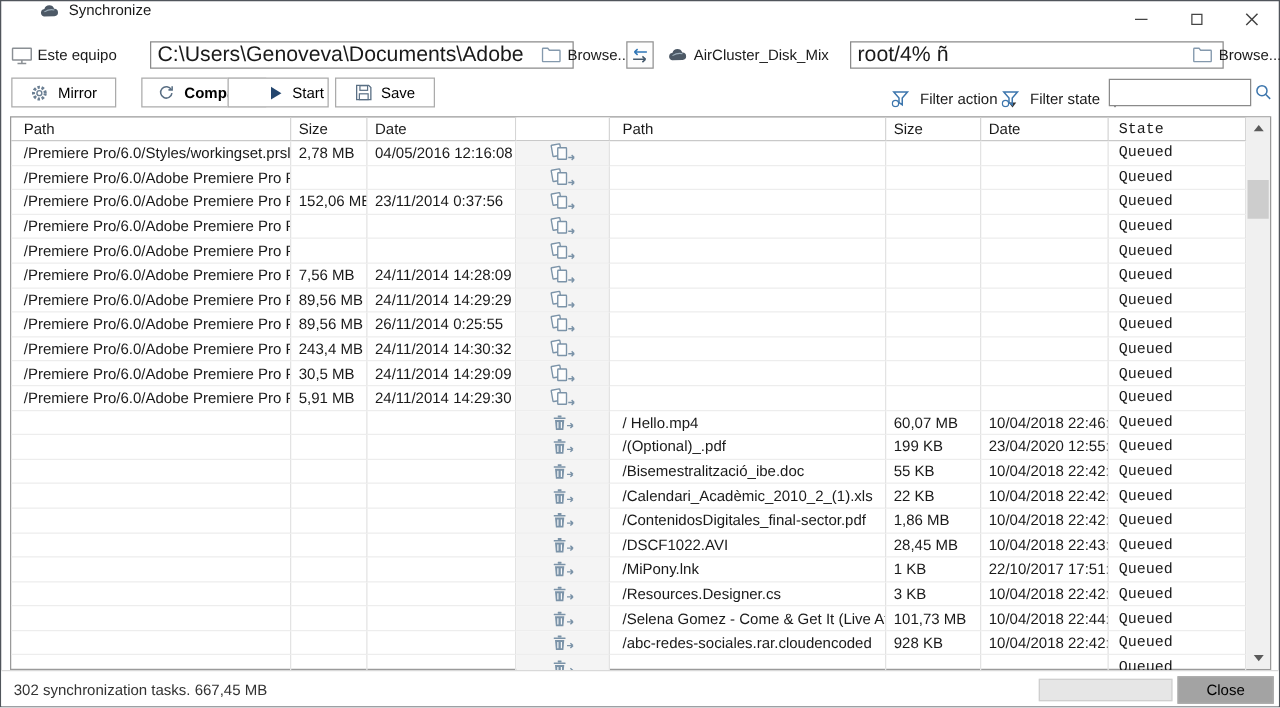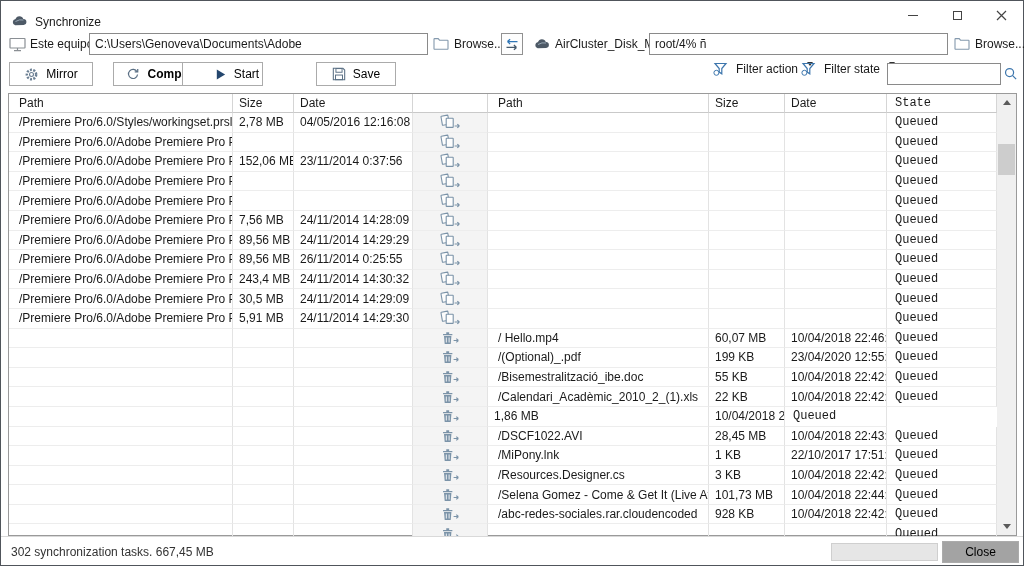--- a/index.html
+++ b/index.html
@@ -1,40 +1,40 @@
 <!DOCTYPE html>
 <html><head>
 <meta charset="utf-8">
 <style>
   * { box-sizing: border-box; margin: 0; padding: 0; }
   html,body { width:1024px; height:566px; overflow:hidden; }
   body { font-family:"Liberation Sans","DejaVu Sans",sans-serif; font-size:12px; color:#1a1a1a; background:#fff; }
   .window { position:relative; width:1024px; height:566px; background:#fff; border:1px solid #50555b; }
 
   
-  .titlebar { position:absolute; top:0; left:0; right:0; height:28px; display:flex; align-items:flex-end; }
+  .titlebar { position:absolute; top:0; left:0; right:0; height:28px; display:flex; align-items:flex-start;padding-left:20px; }
   .app-icon { margin-left:10px; width:16px; height:16px; flex:0 0 auto; }
   .title-text { margin-left:8px; }
   .win-controls { position:absolute; right:0; top:0; height:28px; display:flex; }
   .win-btn { width:44px; height:28px; display:flex; align-items:center; justify-content:center; }
   .min-glyph { width:10px; height:1px; background:#444; }
   .max-glyph { width:9px; height:9px; border:1px solid #444; }
 
   
   .paths-row { position:absolute; top:28px; left:0; right:0; height:30px; }
   .paths-row .abs { position:absolute; top:0; height:30px; display:flex; align-items:center; }
-  .field { position:absolute; top:4px; height:22px; border:1px solid #8a8a8a; background:#fff; font-family:inherit; font-size:12px; padding:0 5px; color:#1a1a1a; outline:none; }
+  .field { position:absolute; top:4px; height:22px; border:1px solid #8a8a8a; background:#fff; font-family:inherit; font-size:17px; padding:0 5px; color:#1a1a1a; outline:none;margin-left:31px; }
   .flat-btn { display:flex; align-items:center; gap:5px; cursor:default; }
   .caret { width:0; height:0; border-left:3.5px solid transparent; border-right:3.5px solid transparent; border-top:4px solid #333; margin-left:2px; }
   .swap-btn { position:absolute; left:500px; top:4px; width:22px; height:22px; border:1px solid #919191; background:#fdfdfd; display:flex; align-items:center; justify-content:center; }
 
   
   .toolbar { position:absolute; top:58px; left:0; right:0; height:34px; }
   .tb-btn { position:absolute; top:3px; height:24px; border:1px solid #ababab; background:#fff; display:flex; align-items:center; justify-content:center; gap:7px; font-size:12px; }
-  .tb-flat { position:absolute; top:3px; height:24px; display:flex; align-items:flex-start; gap:7px; }
+  .tb-flat { position:absolute; top:3px; height:24px; display:flex; align-items:flex-end; gap:7px; }
   .search-box { position:absolute; left:886px; top:4px; width:114px; height:22px; border:1px solid #8a8a8a; font-family:inherit; font-size:12px; padding:0 5px; outline:none; }
   .search-glyph { position:absolute; left:1002px; top:7px; }
 
   
   .table { position:absolute; top:92px; left:7px; width:1009px; height:443px; border:1px solid #9a9a9a; background:#fff; }
   .thead, .trow { display:grid; grid-template-columns:224px 61px 119px 75px 221px 76px 102px 1fr; width:calc(100% - 19px); }
   .thead { height:19px; }
   .thead .hcell { border-right:1px solid #d5d5d5; border-bottom:1px solid #c9c9c9; display:flex; align-items:center; overflow:hidden; white-space:nowrap; }
   .rows-host { position:relative; height:423px; overflow:hidden; }
   .trow { height:19.6px; }
@@ -143,21 +143,21 @@
           <path d="M13.4 2.2 v3.4 h-3.4" fill="none" stroke="#5a6f84" stroke-width="1.4"></path>
         </svg>
       <span>Compare</span>
     </button>
     <button class="tb-btn" style="left:181px; width:81px;padding-left:28px;">
       <svg width="13" height="13" viewBox="0 0 14 14">
           <path d="M3 1.5 L12 7 L3 12.5 Z" fill="#24466e"></path>
         </svg>
       <span>Start</span>
     </button>
-    <button class="tb-btn" style="left:267px; width:80px;margin-left:48px;">
+    <button class="tb-btn" style="left:267px; width:80px;">
       <svg width="14" height="14" viewBox="0 0 16 16">
           <path d="M1.5 1.5 h11 L14.5 3.5 V14.5 H1.5 Z" fill="none" stroke="#5a6f84" stroke-width="1.2"></path>
           <rect x="4.5" y="1.8" width="7" height="4.2" fill="none" stroke="#5a6f84" stroke-width="1.1"></rect>
           <rect x="4" y="9.2" width="8" height="5.3" fill="none" stroke="#5a6f84" stroke-width="1.1"></rect>
         </svg>
       <span>Save</span>
     </button>
 
     <div class="tb-flat" style="left:712px">
       <svg width="16" height="14" viewBox="0 0 16 14">
@@ -513,20 +513,21 @@
       <svg width="22" height="16" viewBox="0 0 22 16">
         <g fill="#7b93a8">
           <rect x="4" y="3.9" width="9.4" height="1.3" rx="0.3"></rect>
           <rect x="7.2" y="2.3" width="3" height="1.6" rx="0.3"></rect>
           <path d="M5 6 h7.4 l-0.7 8 h-6 z"></path>
         </g>
         <path d="M7.3 7.5 v5 M10.1 7.5 v5" stroke="#fff" stroke-width="0.9"></path>
         <path d="M14.6 10.5 h4.8 M19.4 10.5 l-2.1 -1.9 M19.4 10.5 l-2.1 1.9" stroke="#7b93a8" stroke-width="1.1" fill="none"></path>
       </svg>
     </div>
+    <div class="cell pad10">/ContenidosDigitales_final-sector.pdf</div>
     <div class="cell pad6">1,86 MB</div>
     <div class="cell pad6">10/04/2018 22:42:41</div>
     <div class="cell pad8">Queued</div>
   </div>
 
   <div class="trow">
     <div class="cell pad10"></div>
     <div class="cell pad6"></div>
     <div class="cell pad6"></div>
     <div class="cell action-cell">

